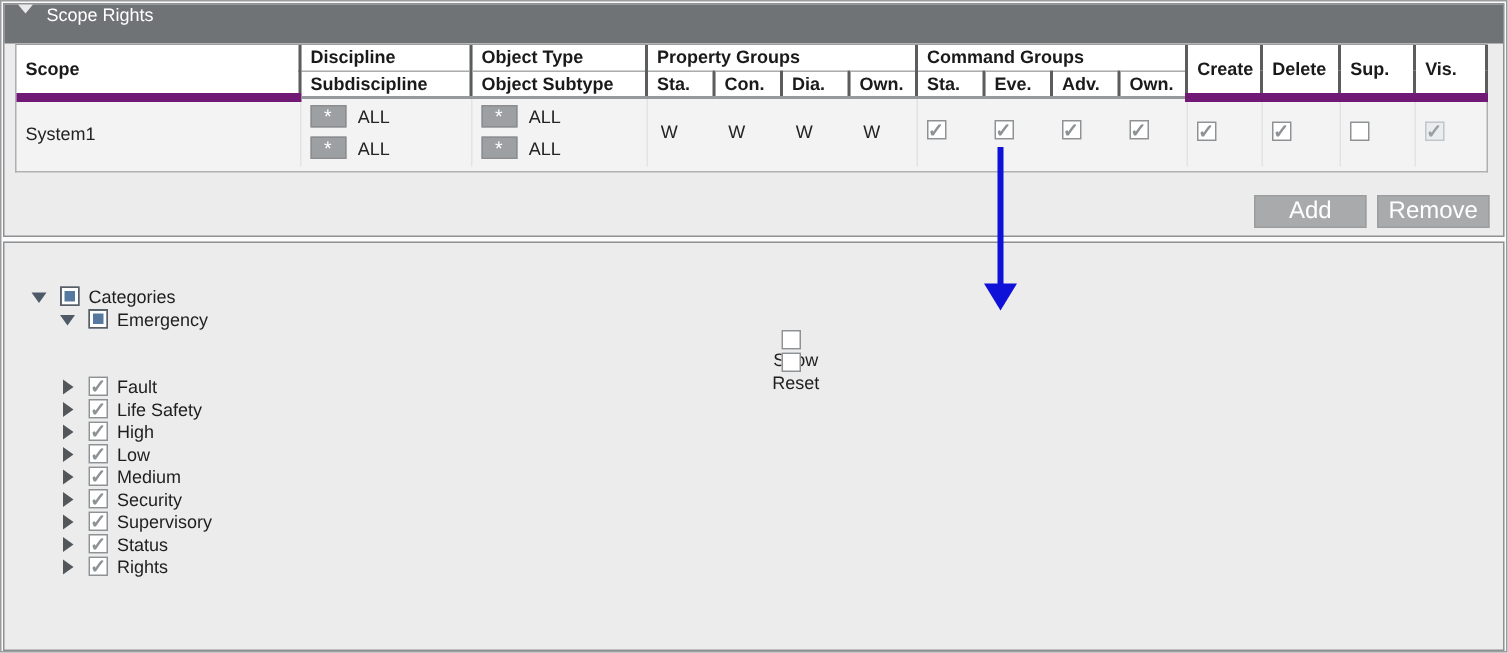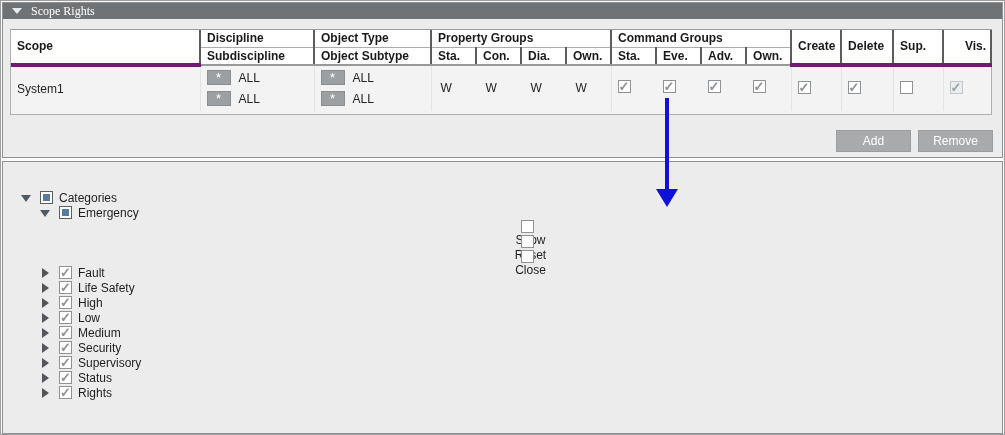--- a/index.html
+++ b/index.html
@@ -7,44 +7,44 @@
   body {
     font-family:"Liberation Sans", sans-serif;
     background:#fbfbfb;
     position:relative;
     overflow:hidden;
     width:1005px; height:435px;
     border:1px solid #9a9c9e;
   }
   .panel { position:absolute; left:1px; width:1001px; border:1px solid #8f9193; background:#ececed; }
   .panel-header {
-    height:16px; background:#707376; display:flex; align-items:center;
-    padding-left:9px; gap:9px;font-family:Liberation Serif, serif;
+    height:26px; background:#707376; display:flex; align-items:flex-start;
+    padding-left:9px; gap:9px;
   }
   .panel-header .ph-tri {
     width:0; height:0; border-left:5px solid transparent; border-right:5px solid transparent;
     border-top:6px solid #e9eaeb;
   }
   .panel-header .ph-label { color:#ffffff; font-size:12px; }
 
   
   #panel-scope { top:1px; height:156px; }
   .table-wrap {
     position:absolute; left:7px; top:26px; width:982px; height:86px;
     background:#f3f3f4; border:1px solid #aeb0b2; border-top-color:#9a9c9e;
   }
   table.rights { border-collapse:collapse; table-layout:fixed; width:980px; }
   table.rights th {
     background:#ffffff; font-size:12px; font-weight:bold; color:#1a1a1a;
     text-align:left; padding:1px 4px 1px 6px; height:17px;
     border-right:2px solid #5a5c5e; white-space:nowrap; overflow:hidden;
   }
-  table.rights th.last { border-right:2px solid #5a5c5e;text-align:right; }
+  table.rights th.last { border-right:2px solid #5a5c5e; }
   table.rights tr.hrow2 th { border-bottom:2px solid #98999b; }
-  table.rights th.span2 { border-bottom:4px solid #701a75;margin-top:41px; }
+  table.rights th.span2 { border-bottom:6px solid #701a75;margin-top:41px; }
   table.rights th.grp { border-bottom:1px solid #aaacae; }
   table.rights td {
     font-size:12px; color:#232323; padding:0 0 0 6px; vertical-align:middle;
     border-right:1px solid #e3e3e4; height:46px; background:transparent;
   }
   table.rights td.nosep { border-right:1px solid transparent; }
   .all-stack { display:flex; flex-direction:column; gap:5px; }
   .all-cell { display:flex; align-items:center; gap:8px; height:16px; }
   .star-btn {
     width:24px; height:15px; background:#9da0a2; border:1px solid #8c8e90;
@@ -60,21 +60,21 @@
   .cb.checked::after {
     content:"\2713"; position:absolute; left:0px; top:-2px;
     font-size:13px; color:#8f9294; font-weight:bold;
   }
   .cb.disabled { background:#e9edef; border-color:#c2c6c8; }
   .cb.disabled::after { color:#9aa0a3; }
   .cb.partial { border-color:#5a5e63; background:#567a9f; box-shadow:inset 0 0 0 2px #ffffff; }
 
   .btn {
     position:absolute; width:75px; height:22px; background:#a8aaab; border:1px solid #9b9d9e;
-    color:#ffffff; font-size:12px; display:flex; align-items:center; justify-content:center;
+    color:#ffffff; font-size:16px; display:flex; align-items:center; justify-content:center;
     font-family:"Liberation Sans", sans-serif;
   }
   #btn-add { left:833px; top:127px; }
   #btn-remove { left:915px; top:127px; }
 
   
   #panel-event { top:160px; height:273px; }
   .tree { position:absolute; left:0; top:28px; width:100%; }
   .tree-row { display:flex; align-items:center; height:15px; }
   .tri { width:12px; height:10px; margin-right:7px; flex:none; position:relative; }
@@ -210,24 +210,20 @@
       <span class="tree-label">Emergency</span>
     </div>
     <div class="tree-row lvl3">
       <span class="cb"></span>
       <span class="tree-label">Show</span>
     </div>
     <div class="tree-row lvl3">
       <span class="cb"></span>
       <span class="tree-label">Reset</span>
     </div>
-    <div class="tree-row lvl3">
-      <span class="cb"></span>
-      <span class="tree-label">Close</span>
-    </div>
     <div class="tree-row lvl2">
       <span class="tri right"></span>
       <span class="cb checked"></span>
       <span class="tree-label">Fault</span>
     </div>
     <div class="tree-row lvl2">
       <span class="tri right"></span>
       <span class="cb checked"></span>
       <span class="tree-label">Life Safety</span>
     </div>

